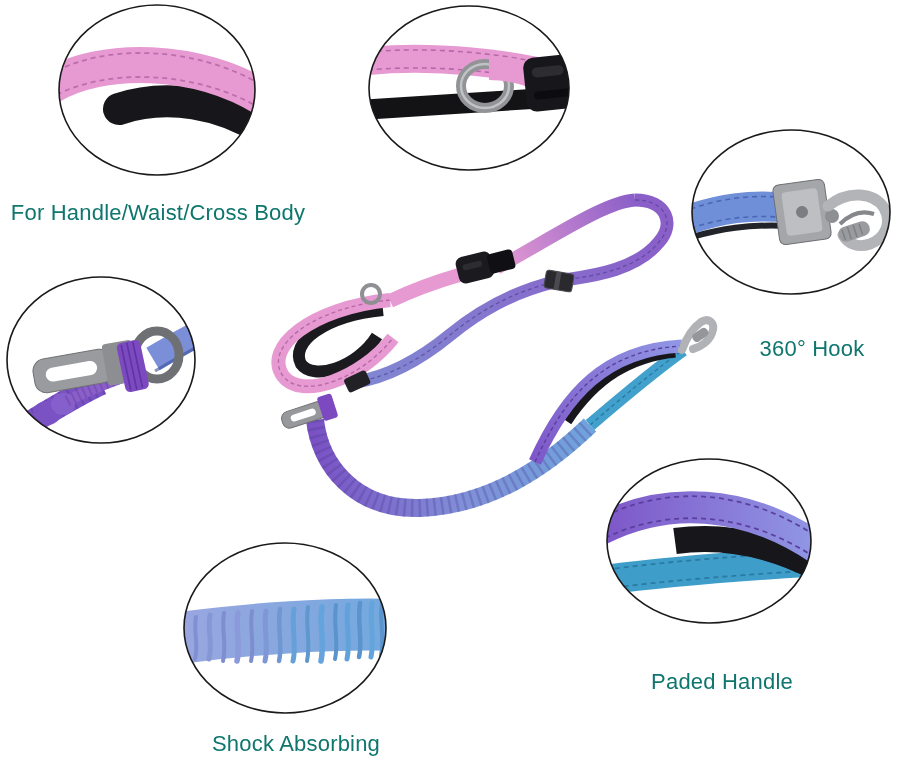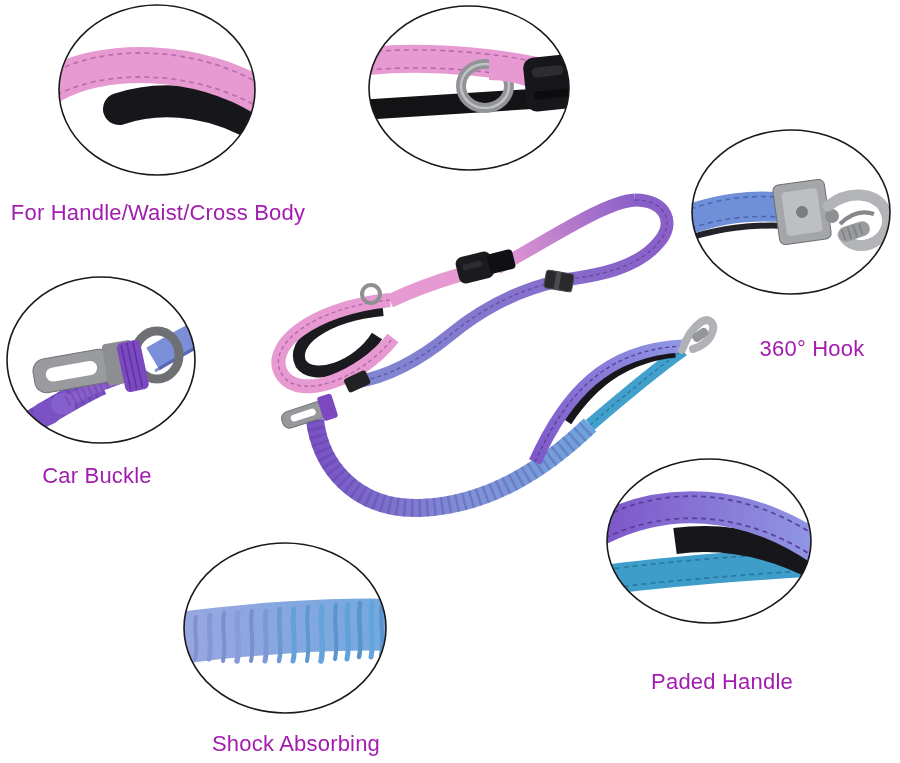--- a/index.html
+++ b/index.html
@@ -4,21 +4,21 @@
 <style>
   html,body{margin:0;padding:0;background:#ffffff;}
   .stage{
     position:relative;width:900px;height:763px;background:#ffffff;
     font-family:"Liberation Sans",sans-serif;overflow:hidden;
   }
   .callout{position:absolute;margin:0;padding:0;}
   .callout svg{display:block;width:100%;height:100%;}
   .feature-label{
     position:absolute;transform:translateX(-50%);
-    font-size:22px;color:#a21caf;white-space:nowrap;letter-spacing:.2px;
+    font-size:22px;color:#0f766e;white-space:nowrap;letter-spacing:.2px;
     z-index:5;
   }
   .main-art{position:absolute;left:235px;top:180px;width:490px;height:360px;}
   .main-art svg{display:block;width:100%;height:100%;}
 </style>
 </head>
 <body>
 
 <div class="stage">
 
@@ -248,17 +248,16 @@
       <g transform="rotate(-18 70 234)">
         <rect x="46" y="226" width="46" height="17" rx="7" fill="#97989c" stroke="#707175" stroke-width="1"></rect>
         <rect x="55" y="231" width="26" height="7" rx="3.5" fill="#ffffff"></rect>
         <rect x="86" y="222" width="15" height="25" rx="3" fill="#7c49c1"></rect>
       </g>
     </svg>
   </div>
 
   <div class="feature-label" style="left:158px;top:200px;">For Handle/Waist/Cross Body</div>
   <div class="feature-label" style="left:812px;top:336px;">360° Hook</div>
-  <div class="feature-label" style="left:97px;top:463px;">Car Buckle</div>
   <div class="feature-label" style="left:722px;top:669px;">Paded Handle</div>
   <div class="feature-label" style="left:296px;top:731px;">Shock Absorbing</div>
 
 </div>
 
 </body></html>

